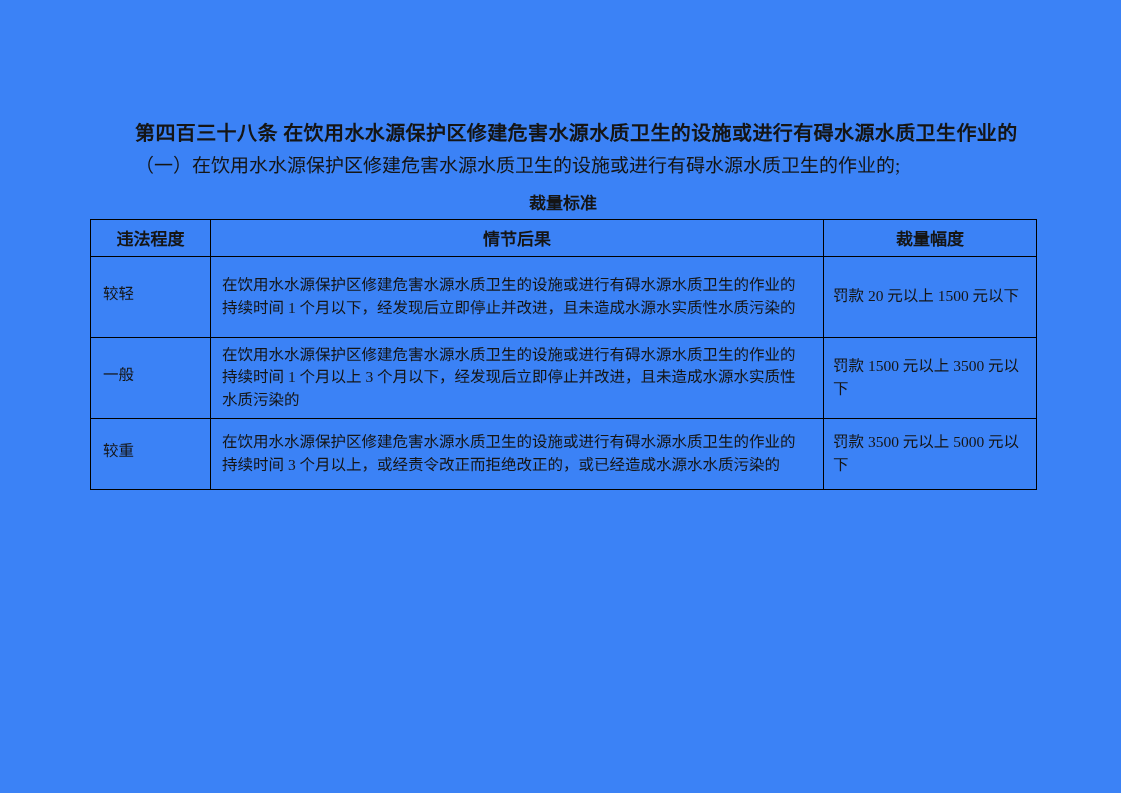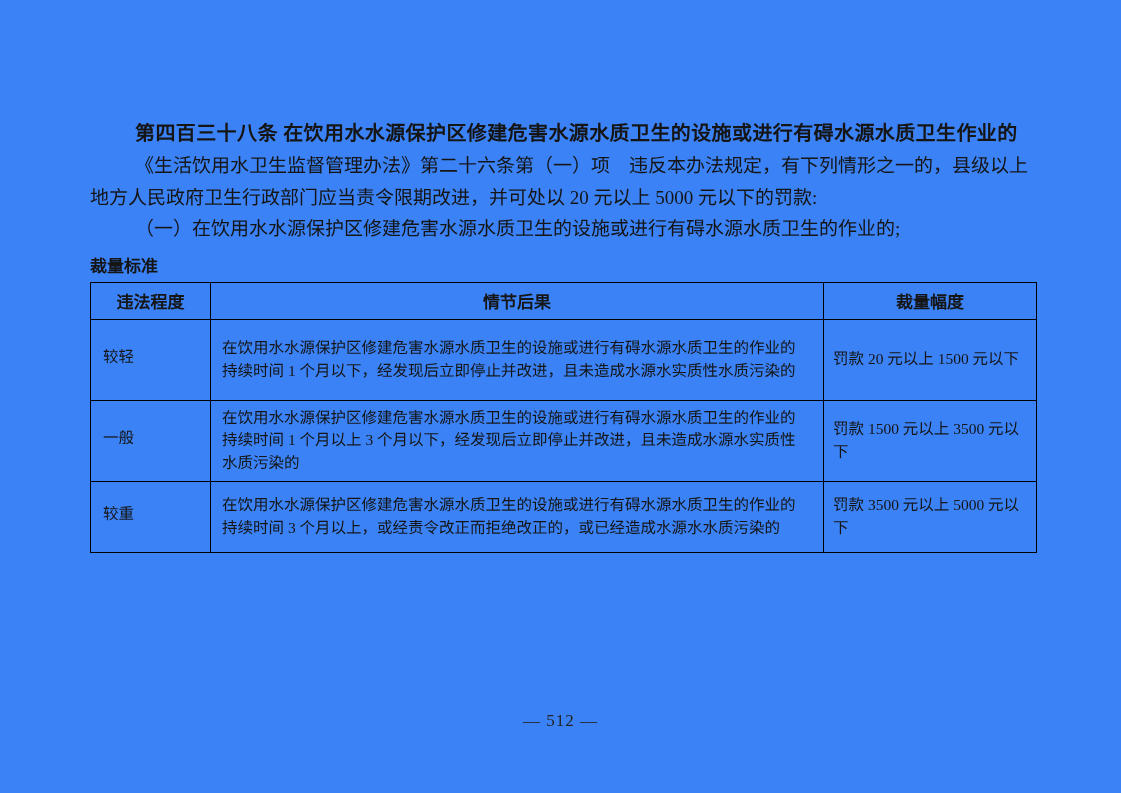--- a/index.html
+++ b/index.html
@@ -32,21 +32,21 @@
   }
   .para {
     font-size: 19px;
     line-height: 31.5px;
     text-indent: 45px;
     margin: 0;
   }
   .table-title {
     font-size: 17px;
     font-weight: 700;
-    text-align: left;
+    text-align: center;
     margin: 7px 0 5px 0;
   }
   table.penalty {
     width: 946px;
     border-collapse: collapse;
     table-layout: fixed;
     font-size: 15.5px;
     border: 1.5px solid #000;
   }
   table.penalty th,
@@ -84,21 +84,20 @@
 </style>
 </head>
 <body>
 
 <div class="page">
   <div class="content">
 
     <p class="heading">第四百三十八条 在饮用水水源保护区修建危害水源水质卫生的设施或进行有碍水源水质卫生作业的</p>
 
 
-    <p class="para">《生活饮用水卫生监督管理办法》第二十六条第（一）项　违反本办法规定，有下列情形之一的，县级以上地方人民政府卫生行政部门应当责令限期改进，并可处以 20 元以上 5000 元以下的罚款:</p>
 
     <p class="para">（一）在饮用水水源保护区修建危害水源水质卫生的设施或进行有碍水源水质卫生的作业的;</p>
 
     <div class="table-title">裁量标准</div>
 
     <table class="penalty">
       <colgroup>
         <col style="width:120px">
         <col style="width:613px">
         <col style="width:213px">
@@ -125,14 +124,13 @@
           <td class="degree">较重</td>
           <td class="circ">在饮用水水源保护区修建危害水源水质卫生的设施或进行有碍水源水质卫生的作业的持续时间 3 个月以上，或经责令改正而拒绝改正的，或已经造成水源水水质污染的</td>
           <td class="range">罚款 3500 元以上 5000 元以下</td>
         </tr>
       </tbody>
     </table>
 
 
   </div>
 
-  <div class="page-number">— 512 —</div>
 </div>
 
 </body></html>

